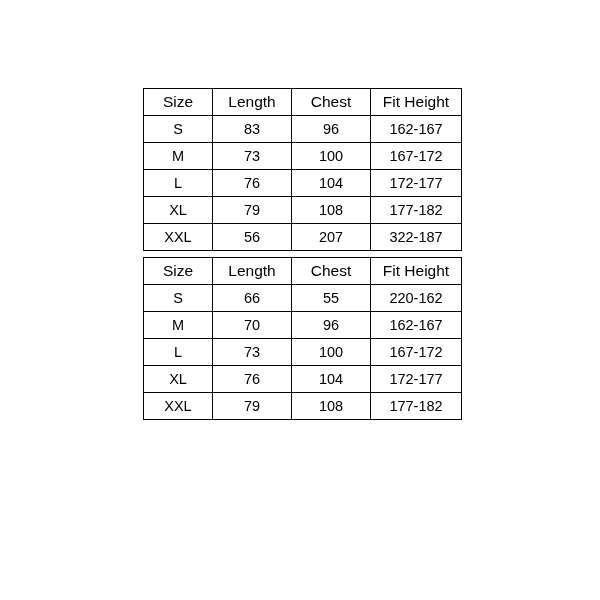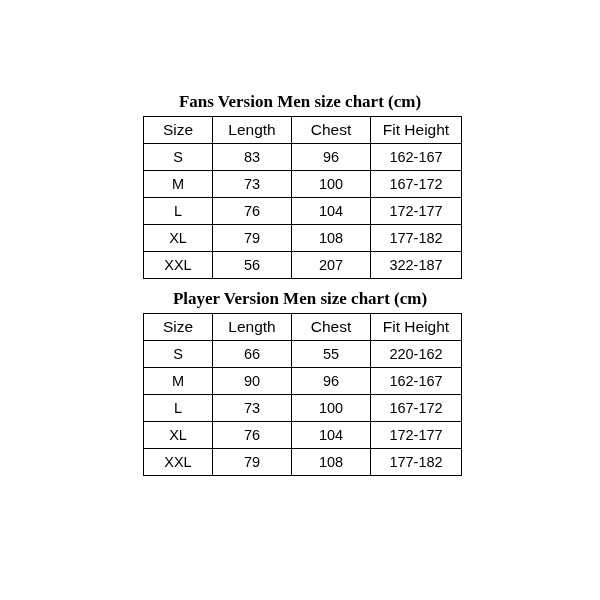--- a/index.html
+++ b/index.html
@@ -68,21 +68,20 @@
     height: 6px;
   }
 </style>
 </head>
 <body>
 
 <div class="page">
   <div class="charts-wrap">
 
     <div class="chart-block">
-      <div class="chart-title">Fans Version Men size chart (cm)</div>
       <table class="size-table">
         <thead>
           <tr>
             <td class="col-size">Size</td>
             <td class="col-length">Length</td>
             <td class="col-chest">Chest</td>
             <td class="col-fit">Fit Height</td>
           </tr>
         </thead>
         <tbody>
@@ -116,40 +115,39 @@
             <td>207</td>
             <td>322-187</td>
           </tr>
         </tbody>
       </table>
     </div>
 
     <div class="gap"></div>
 
     <div class="chart-block">
-      <div class="chart-title">Player Version Men size chart (cm)</div>
       <table class="size-table">
         <thead>
           <tr>
             <td class="col-size">Size</td>
             <td class="col-length">Length</td>
             <td class="col-chest">Chest</td>
             <td class="col-fit">Fit Height</td>
           </tr>
         </thead>
         <tbody>
           <tr>
             <td>S</td>
             <td>66</td>
             <td>55</td>
             <td>220-162</td>
           </tr>
           <tr>
             <td>M</td>
-            <td>90</td>
+            <td>70</td>
             <td>96</td>
             <td>162-167</td>
           </tr>
           <tr>
             <td>L</td>
             <td>73</td>
             <td>100</td>
             <td>167-172</td>
           </tr>
           <tr>

